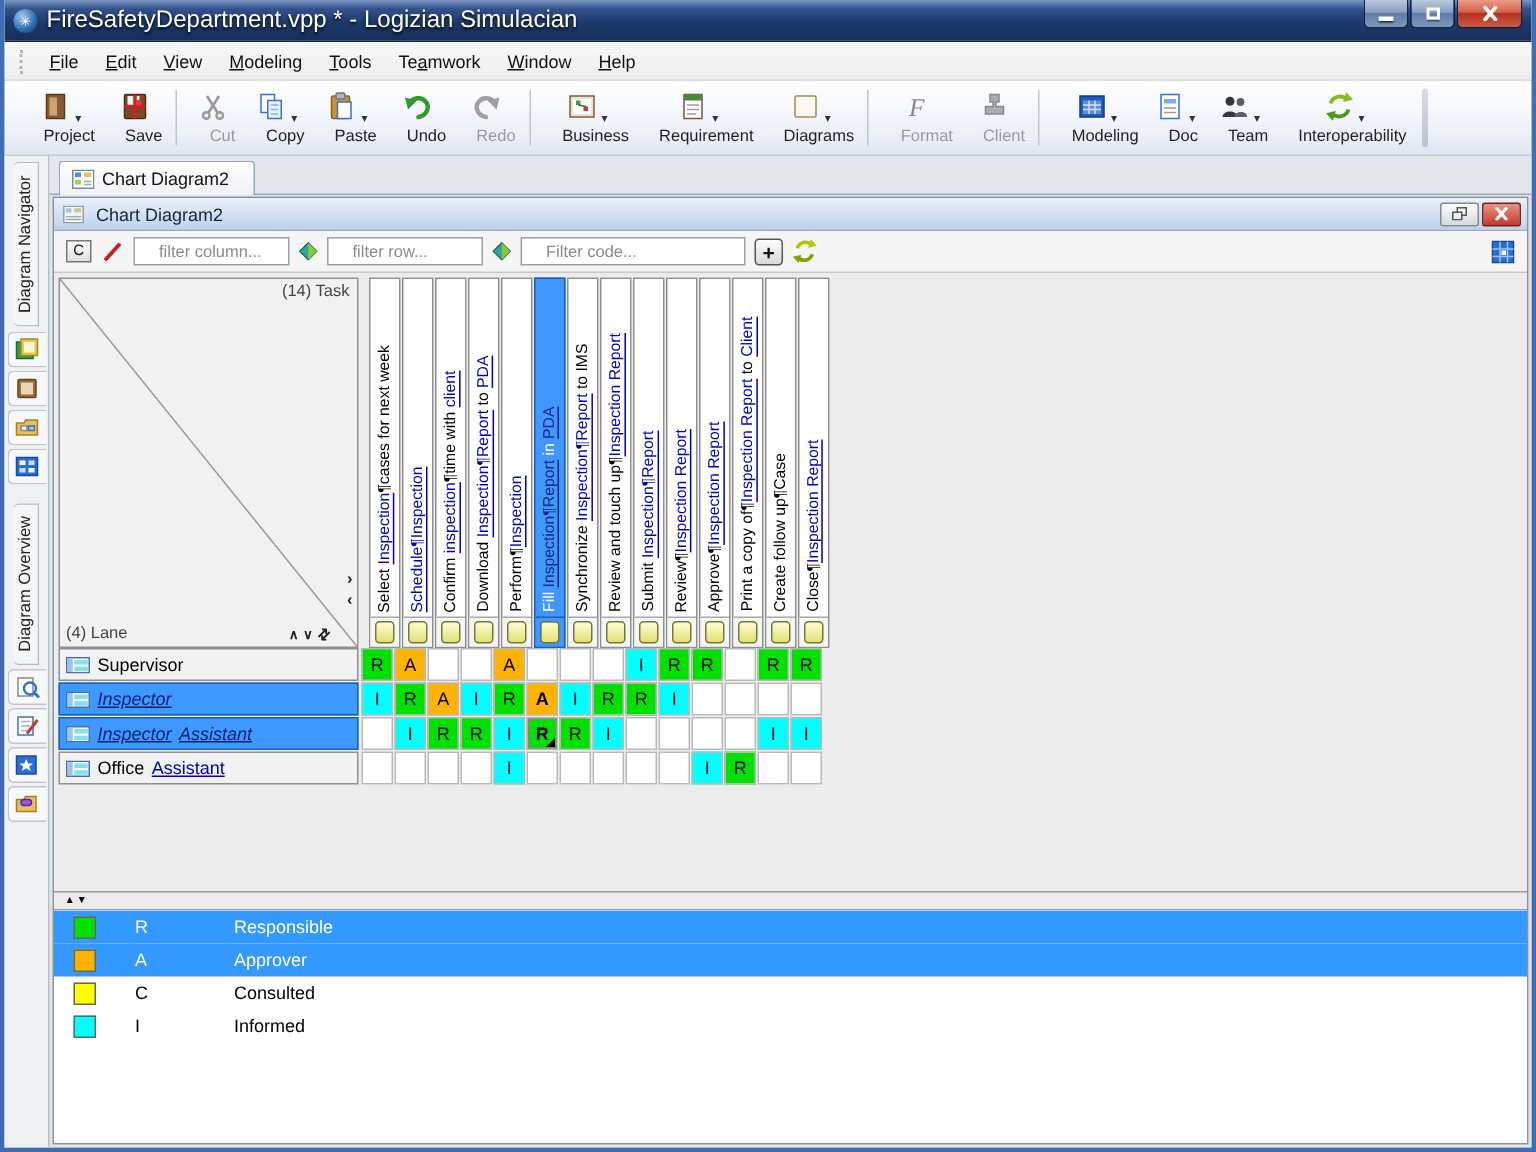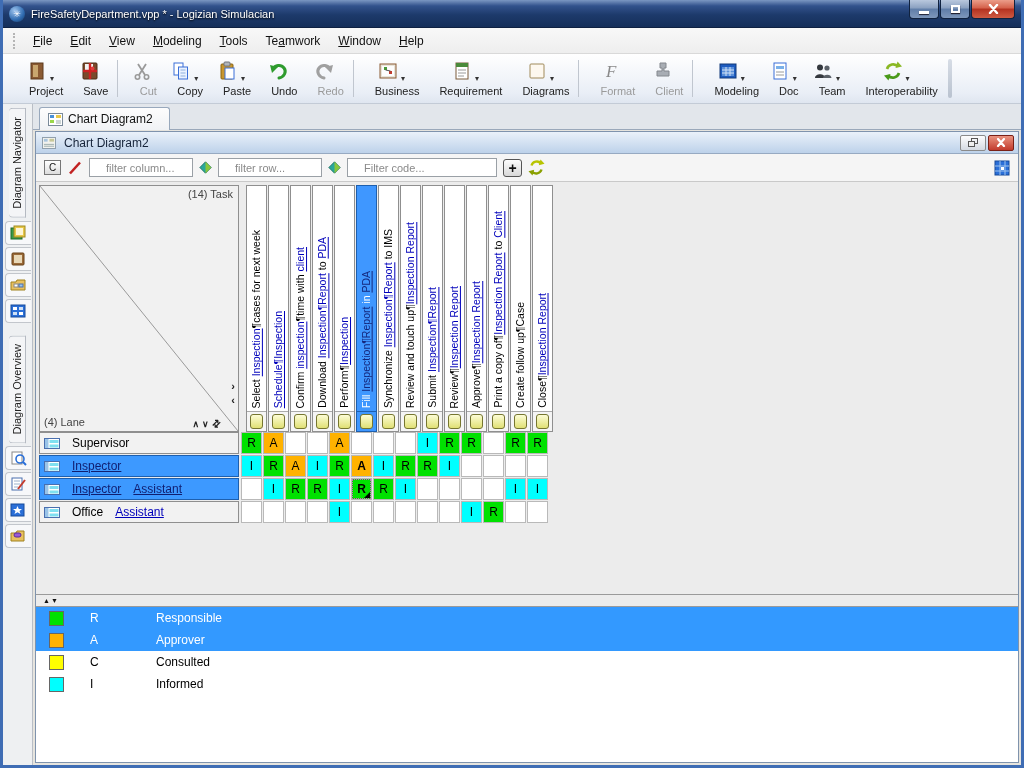--- a/index.html
+++ b/index.html
@@ -6,21 +6,21 @@
   *{box-sizing:border-box;}
   .window{width:1024px;height:768px;position:relative;display:flex;flex-direction:column;
     border:3px solid #3f6db4;border-top:none;background:#ebe8e2;overflow:hidden;}
   
   .titlebar{height:28px;flex:0 0 28px;display:flex;align-items:center;gap:6px;padding:0 6px;
     background:linear-gradient(180deg,#7b97c2 0%,#32528c 22%,#1d3a6b 55%,#152f5a 100%);
     border-bottom:1px solid #0e2142;color:#fff;position:relative;}
   .app-icon{width:16px;height:16px;border-radius:50%;
     background:radial-gradient(circle at 35% 30%,#9ec4ee,#2f6bb0 60%,#16365e);
     display:flex;align-items:center;justify-content:center;color:#fff;font-size:9px;flex:0 0 16px;}
-  .title-text{font-size:11px;text-shadow:0 1px 2px #000;}
+  .title-text{font-size:16px;text-shadow:0 1px 2px #000;}
   .winbtns{position:absolute;right:6px;top:0;display:flex;}
   .wbtn{height:19px;border:1px solid #10223f;border-top:none;border-radius:0 0 4px 4px;
     display:flex;align-items:center;justify-content:center;margin-left:1px;
     background:linear-gradient(180deg,#b9c8de 0%,#8aa0c0 45%,#5f7da8 50%,#7e97bb 100%);}
   .wbtn.min,.wbtn.max{width:30px;}
   .wbtn.close{width:44px;background:linear-gradient(180deg,#eb9d8a 0%,#d4604a 45%,#b43220 50%,#cf5a42 100%);}
   .glyph-min{width:10px;height:3px;background:#fff;box-shadow:0 1px 1px #223;margin-top:6px;}
   .glyph-max{width:9px;height:8px;border:2px solid #fff;box-shadow:0 1px 1px #223;}
   
   .menubar{height:26px;flex:0 0 26px;background:linear-gradient(#f8f8f8,#eeeeee);display:flex;
@@ -100,22 +100,22 @@
   .colsel .rot{color:#fff;}
   .rot .lnk{color:#0000bb;text-decoration:underline;}
   .colsel .rot .lnk{color:#14287e;}
   .col-icon{height:20px;flex:0 0 20px;border-top:1px solid #aaa;background:#f5f5f5;
     display:flex;align-items:center;justify-content:center;}
   .colsel .col-icon{background:#3f97ff;border-top-color:#1d5fae;}
   .task-chip{width:13px;height:15px;border:1px solid #76762f;border-radius:3px;
     background:linear-gradient(#fdfdd6,#e0e074);}
   .grid-row{display:flex;}
   .rowhead{width:200px;flex:0 0 200px;height:22px;margin:0 2px 1px 0;border:1px solid #8f8f8f;
-    background:#f2f2f2;display:flex;align-items:center;gap:12px;padding:0 4px;font-size:12px;color:#000;}
-  .rowhead.sel{background:#3d99ff;border-color:#1d5fae;}
+    background:#f2f2f2;display:flex;align-items:center;gap:5px;padding:0 4px;font-size:12px;color:#000;}
+  .rowhead.sel{background:#3d99ff;border-color:#1d5fae;font-style:italic;}
   .rowhead .lnk{color:#0000bb;text-decoration:underline;}
   .rowhead.sel .lnk{color:#101e70;}
   .cell{width:21px;flex:0 0 21px;height:22px;margin:0 1px 1px 0;border:1px solid #b9b9b9;
     background:#fff;display:flex;align-items:center;justify-content:center;font-size:12px;
     color:#000;position:relative;}
   .cell.cR{background:#00e100;}
   .cell.cA{background:#ffb200;}
   .cell.cI{background:#00ffff;}
   .cell.cellbold{font-weight:bold;}
   .cell.cellsel{outline:1px dotted #d653c8;outline-offset:-2px;font-weight:bold;}

